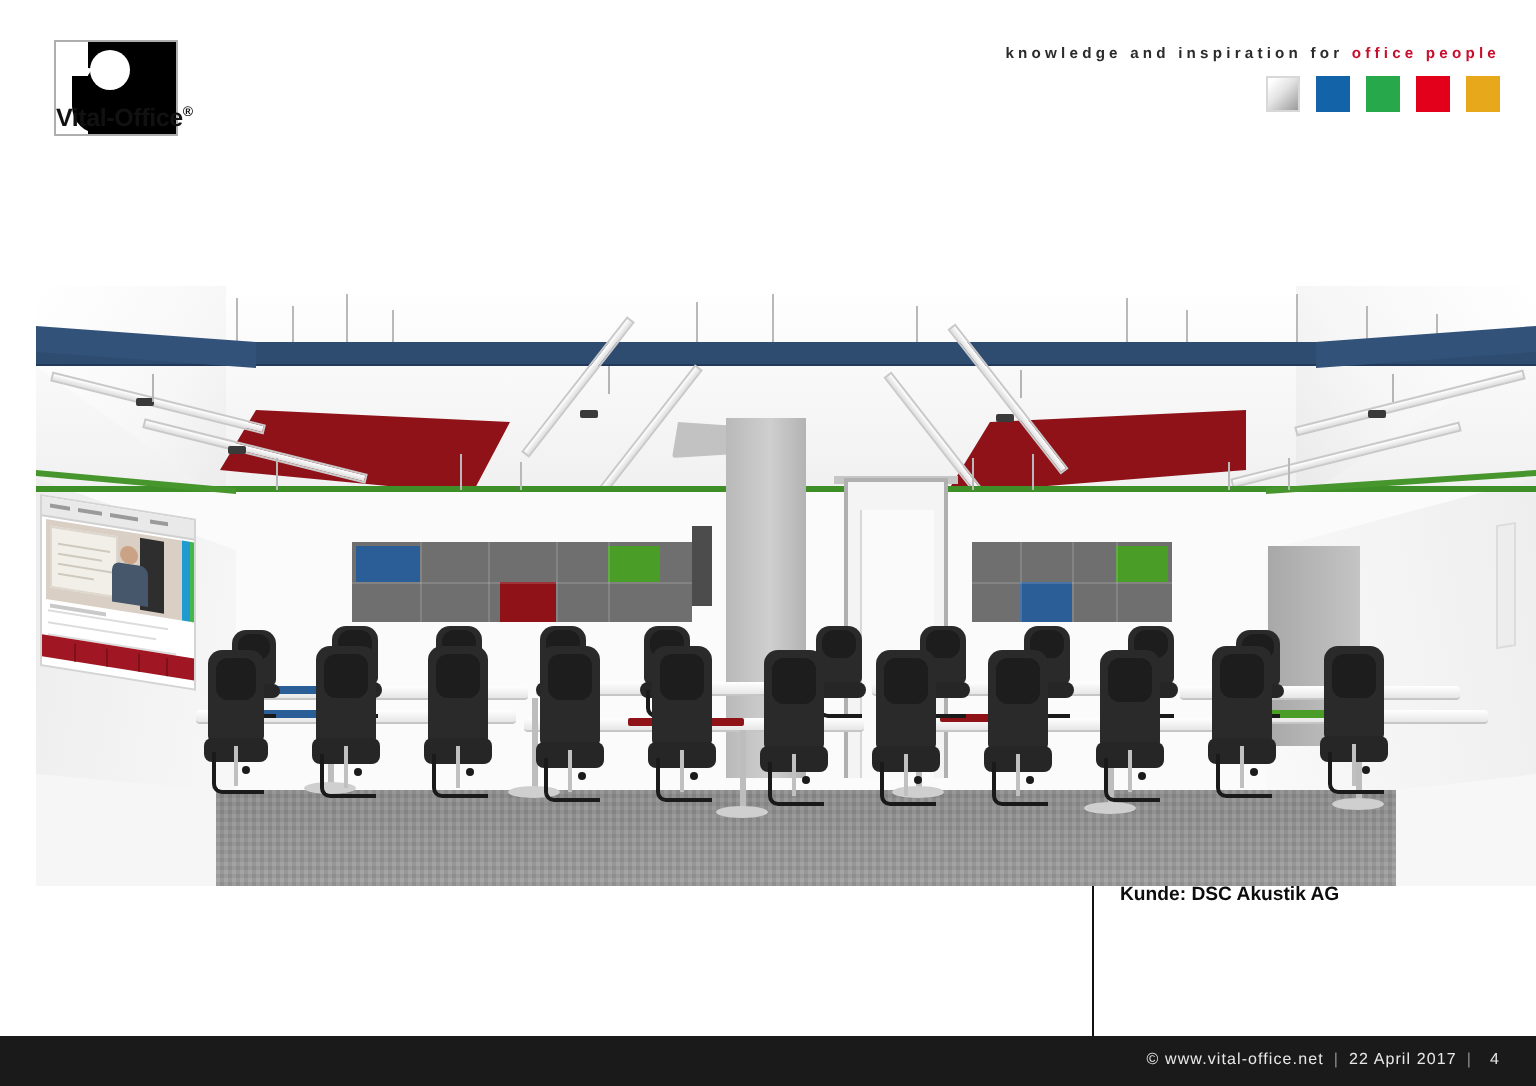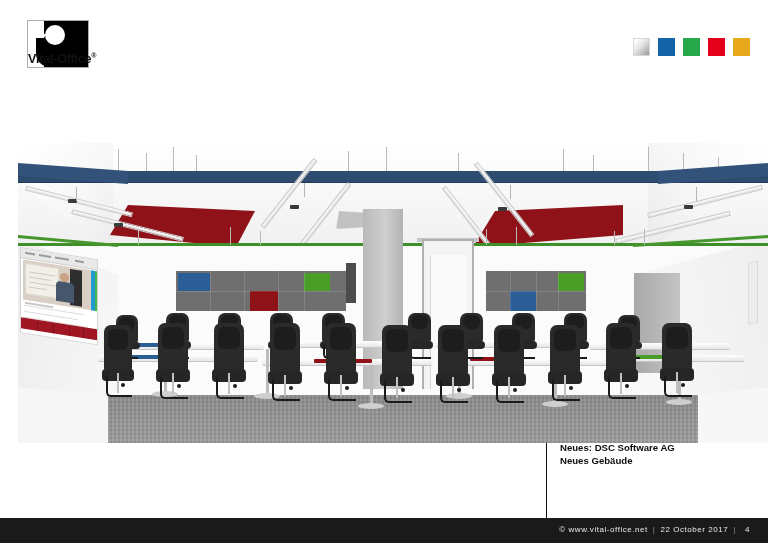--- a/index.html
+++ b/index.html
@@ -186,20 +186,21 @@
     <div id="logo-mark">
       <div class="blk"></div>
       <div class="swoosh"></div>
       <div class="dot"></div>
       <div class="stem"></div>
       <div class="hole"></div>
     </div>
     <div id="logo-text"><span>Vital-Office</span><span class="reg">®</span></div>
   </div>
 
+  <div id="tagline"><span>knowledge and inspiration for </span><span class="accent">office people</span></div>
 
   <div id="swatches">
     <div class="swatch sw-grad"></div>
     <div class="swatch" style="background:#1263a8"></div>
     <div class="swatch" style="background:#27a84a"></div>
     <div class="swatch" style="background:#e3001b"></div>
     <div class="swatch" style="background:#e8a81c"></div>
   </div>
 </div>
 
@@ -484,19 +485,18 @@
       <div class="back"></div>
       <div class="seat"></div>
       <div class="frame"></div>
       <div class="post"></div>
       <div class="wheel" style="left:62%;bottom:14%"></div>
     </div>
 </div>
 
 <div id="caption-rule"></div>
 <div id="caption">
-  <div>Neues: DSC Software AG</div>
-  <div>Neues Gebäude</div>
+  <div>Kunde: DSC Akustik AG</div>
 </div>
 
 <div id="footer">
-  <div id="footer-text"><span>©</span>&nbsp;<span>www.vital-office.net</span><span class="sep">|</span><span>22 October 2017</span><span class="sep">|</span><span class="pg">4</span></div>
+  <div id="footer-text"><span>©</span>&nbsp;<span>www.vital-office.net</span><span class="sep">|</span><span>22 April 2017</span><span class="sep">|</span><span class="pg">4</span></div>
 </div>
 
 </body></html>

